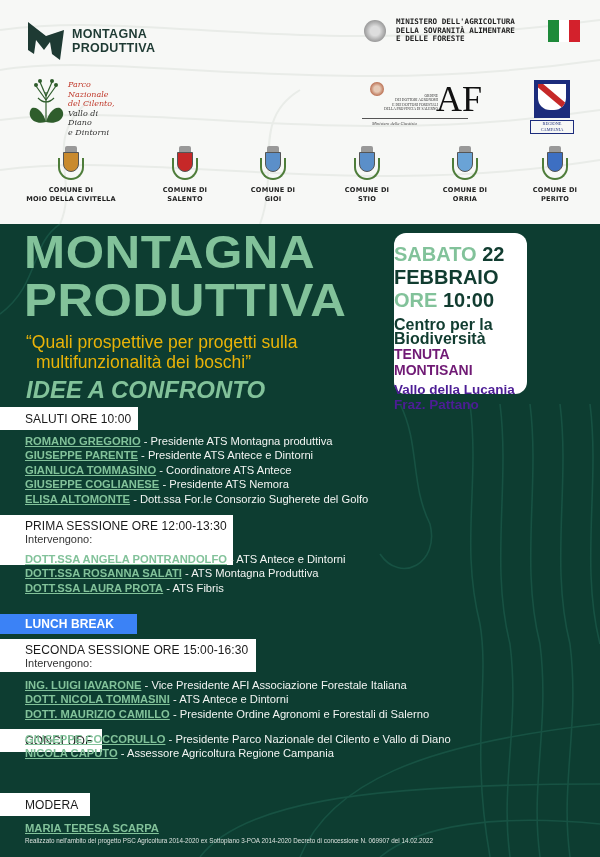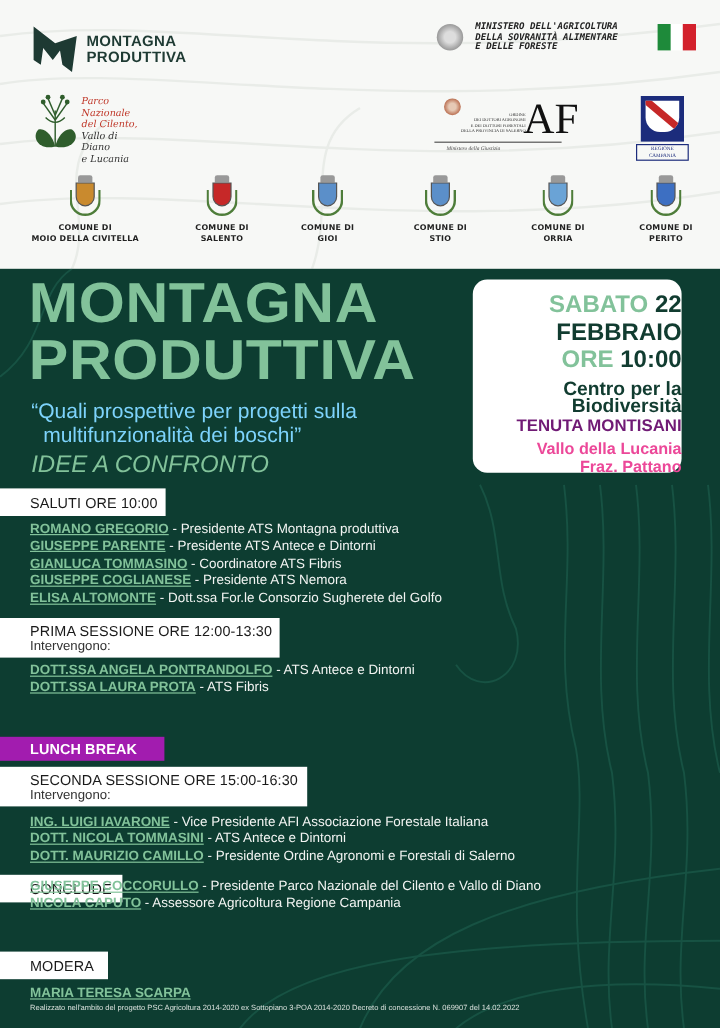--- a/index.html
+++ b/index.html
@@ -6,21 +6,21 @@
   html, body { width: 600px; height: 857px; overflow: hidden; background: #f7f8f6; }
   body { font-family: "Liberation Sans", sans-serif; position: relative; }
 
   .top { position: absolute; left: 0; top: 0; width: 600px; height: 224px; background: #f7f8f6; overflow: hidden; }
   .top-bg { position: absolute; left: 0; top: 0; width: 600px; height: 224px; }
 
   .mp-logo { position: absolute; left: 26px; top: 20px; display: flex; align-items: center; }
   .mp-logo svg { width: 40px; height: 42px; }
   .mp-logo .txt { margin-left: 6px; font-weight: 800; font-size: 12.5px; line-height: 14px; color: #1e3a33; letter-spacing: 0.3px; }
 
-  .ministero { position: absolute; left: 364px; top: 18px; display: flex; align-items: center; font-style: italic; }
+  .ministero { position: absolute; left: 364px; top: 18px; display: flex; align-items: center; }
   .ministero .emblem { width: 22px; height: 22px; border-radius: 50%; background: radial-gradient(circle, #ddd 30%, #9a9a9a 70%, #6f6f6f 100%); }
   .ministero .txt { margin-left: 10px; font-family: "DejaVu Sans Mono", monospace; font-weight: bold; font-size: 7.6px; line-height: 8.6px; color: #222; }
   .flag { position: absolute; left: 548px; top: 20px; width: 32px; height: 22px; display: flex; }
   .flag span { flex: 1; }
 
   .parco { position: absolute; left: 26px; top: 78px; width: 90px; height: 52px; }
   .parco .txt { position: absolute; left: 42px; top: 2px; font-family: "DejaVu Serif", serif; font-size: 8px; line-height: 9.5px; color: #333; font-style: italic; }
   .parco .txt .red { color: #c0392b; }
 
   .ordine { position: absolute; left: 362px; top: 80px; width: 108px; height: 48px; }
@@ -42,36 +42,36 @@
   .comune .crest .crown { position: absolute; left: 9px; top: 0; width: 12px; height: 6px; background: #999; border-radius: 2px 2px 0 0; }
   .comune .crest .shield { position: absolute; left: 7px; top: 6px; width: 16px; height: 20px; border-radius: 0 0 8px 8px; border: 1px solid #555; }
   .comune .crest .wreath { position: absolute; left: 2px; top: 12px; width: 26px; height: 22px; border: 2px solid #4e7d3a; border-top: none; border-radius: 0 0 14px 14px; }
   .comune .label { font-family: "DejaVu Sans", sans-serif; font-size: 6.6px; line-height: 8.5px; color: #222; margin-top: 4px; font-weight: bold; letter-spacing: 0.2px; }
 
   .bottom { position: absolute; left: 0; top: 224px; width: 600px; height: 633px; background: #0d3d31; overflow: hidden; }
   .bottom-bg { position: absolute; left: 0; top: 0; width: 600px; height: 633px; }
 
   .title { position: absolute; left: 24px; top: 4px; font-family: "Liberation Sans", sans-serif; font-weight: 900; font-size: 47px; line-height: 48px; color: #82c29a; letter-spacing: 0.5px; }
   .title div { font-weight: bold; transform: scaleX(1.05); transform-origin: left; }
-  .subtitle { position: absolute; left: 26px; top: 108px; font-size: 17.5px; line-height: 20px; color: #7dd3fc; }
+  .subtitle { position: absolute; left: 26px; top: 108px; font-size: 17.5px; line-height: 20px; color: #eab308; }
   .subtitle .l2 { padding-left: 10px; }
-  .idee { position: absolute; left: 26px; top: 152px; font-size: 20px; font-weight: normal; font-style: italic; color: #82c29a; }
-
-  .info-box { position: absolute; left: 394px; top: 9px; width: 174px; height: 161px; background: #fff; border-radius: 12px; text-align: right; padding-top: 10px; }
+  .idee { position: absolute; left: 26px; top: 152px; font-size: 24px; font-weight: bold; font-style: italic; color: #82c29a; }
+
+  .info-box { position: absolute; left: 394px; top: 9px; width: 133px; height: 161px; background: #fff; border-radius: 12px; text-align: left; padding-top: 10px; }
   .info-box .big { font-size: 20px; font-weight: bold; line-height: 23px; }
   .info-box .g { color: #82c29a; }
   .info-box .d { color: #113c30; }
   .info-box .place1 { font-size: 16px; font-weight: bold; color: #113c30; margin-top: 6px; line-height: 14px; }
   .info-box .place2 { font-size: 14px; font-weight: bold; color: #701a75; line-height: 16px; }
-  .info-box .place3 { font-size: 13.5px; font-weight: bold; color: #ec4899; line-height: 15px; margin-top: 4px; }
+  .info-box .place3 { font-size: 13.5px; font-weight: bold; color: #4c1d95; line-height: 15px; margin-top: 4px; }
 
   .label-box { position: absolute; left: 0; background: #fff; color: #1a1a1a; padding-left: 25px; }
   .label-box .h { font-size: 12px; line-height: 14px; font-weight: normal; letter-spacing: 0.1px; }
   .label-box .s { font-size: 11px; line-height: 12px; color: #333; }
-  .label-box.green { background: #a21caf; color: #fff; }
+  .label-box.green { background: #3b82f6; color: #fff; }
   .label-box.green .h { font-weight: bold; }
 
   .speakers { position: absolute; left: 25px; }
   .speaker { font-size: 11.2px; line-height: 14.4px; color: #f2f4f2; white-space: nowrap; }
   .speaker .n { color: #82c29a; font-weight: bold; text-decoration: underline; }
 
   .footnote { position: absolute; left: 25px; top: 613px; font-size: 6.3px; color: #d9e0dc; white-space: nowrap; }
 </style>
 </head>
 <body>
@@ -128,21 +128,21 @@
           <circle cx="14" cy="3" r="2"></circle>
           <circle cx="26" cy="3" r="2"></circle>
         <path d="M20,44 C6,48 0,36 6,30 C12,28 18,36 20,44 Z"></path>
         <path d="M20,44 C34,48 42,36 34,30 C28,28 22,36 20,44 Z"></path>
       </g>
     </svg>
     <div class="txt">
       <div class="red">Parco Nazionale</div>
       <div class="red">del Cilento,</div>
       <div>Vallo di Diano</div>
-      <div>e Lucania</div>
+      <div>e Dintorni</div>
     </div>
   </div>
 
   <div class="ordine">
     <div class="emblem"></div>
     <div class="lines">
       <div>ORDINE</div>
       <div>DEI DOTTORI AGRONOMI</div>
       <div>E DEI DOTTORI FORESTALI</div>
       <div>DELLA PROVINCIA DI SALERNO</div>
@@ -264,31 +264,32 @@
     <div class="place3">Vallo della Lucania</div>
     <div class="place3" style="margin-top:0">Fraz. Pattano</div>
   </div>
 
   <div class="label-box" style="top:183px;width:138px;height:23px;padding-top:5px">
     <div class="h">SALUTI ORE 10:00</div>
   </div>
   <div class="speakers" style="top:210px">
     <div class="speaker"><span class="n">ROMANO GREGORIO</span><span> - Presidente ATS Montagna produttiva</span></div>
     <div class="speaker"><span class="n">GIUSEPPE PARENTE</span><span> - Presidente ATS Antece e Dintorni</span></div>
-    <div class="speaker"><span class="n">GIANLUCA TOMMASINO</span><span> - Coordinatore ATS Fibris</span></div>
+    <div class="speaker"><span class="n">GIANLUCA TOMMASINO</span><span> - Coordinatore ATS Antece</span></div>
     <div class="speaker"><span class="n">GIUSEPPE COGLIANESE</span><span> - Presidente ATS Nemora</span></div>
     <div class="speaker"><span class="n">ELISA ALTOMONTE</span><span> - Dott.ssa For.le Consorzio Sugherete del Golfo</span></div>
   </div>
 
-  <div class="label-box" style="top:291px;width:233px;height:33px;padding-top:4px">
+  <div class="label-box" style="top:291px;width:233px;height:50px;padding-top:4px">
     <div class="h">PRIMA SESSIONE ORE 12:00-13:30</div>
     <div class="s">Intervengono:</div>
   </div>
   <div class="speakers" style="top:328px">
     <div class="speaker"><span class="n">DOTT.SSA ANGELA PONTRANDOLFO</span><span> - ATS Antece e Dintorni</span></div>
+    <div class="speaker"><span class="n">DOTT.SSA ROSANNA SALATI</span><span> - ATS Montagna Produttiva</span></div>
     <div class="speaker"><span class="n">DOTT.SSA LAURA PROTA</span><span> - ATS Fibris</span></div>
   </div>
 
   <div class="label-box green" style="top:390px;width:137px;height:20px;padding-top:3px">
     <div class="h">LUNCH BREAK</div>
   </div>
 
   <div class="label-box" style="top:415px;width:256px;height:33px;padding-top:4px">
     <div class="h">SECONDA SESSIONE ORE 15:00-16:30</div>
     <div class="s">Intervengono:</div>

